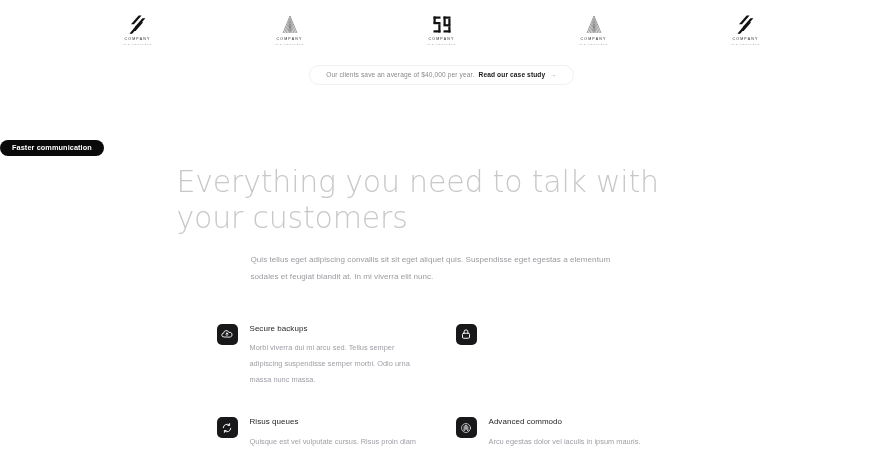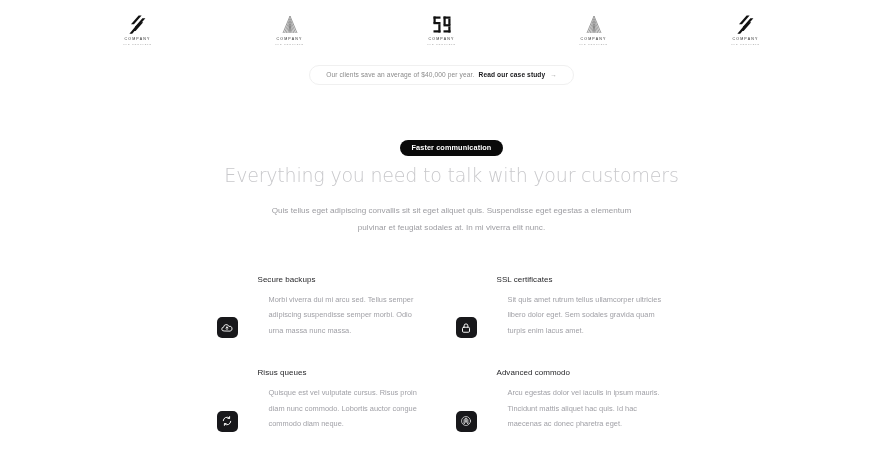--- a/index.html
+++ b/index.html
@@ -83,41 +83,39 @@
   }
   .banner-arrow {
     color: #9a9a9a;
     font-size: 6.4px;
     margin-left: 1px;
   }
 
   
   .hero {
     margin-top: 51px;
-    text-align: center;
-    margin-left: 20px;
   }
   .pill {
     display: inline-block;
     background: #0a0a0a;
     color: #ffffff;
     font-size: 7.3px;
     font-weight: bold;
     letter-spacing: 0.1px;
     border-radius: 999px;
     padding: 4px 12px 5px;
     line-height: 1;
     cursor: default;
   }
   .hero-title {
     margin: 8px auto 0;
     width: 530px;
     font-family: "DejaVu Sans", sans-serif;
     font-weight: 300;
-    font-size: 19px;
+    font-size: 30px;
     line-height: 1.19;
     letter-spacing: -0.2px;
     color: #c8c8cb;
   }
   .hero-sub {
     margin: 16px auto 0;
     width: 382px;
     font-size: 8.1px;
     line-height: 2.1;
     color: #9c9ca1;
@@ -128,22 +126,22 @@
   .features {
     width: 450px;
     margin: 37px auto 0;
     display: grid;
     grid-template-columns: 1fr 1fr;
     column-gap: 28px;
     row-gap: 29px;
   }
   .feature {
     display: flex;
-    align-items: flex-end;
-    gap: 20px;
+    align-items: flex-start;
+    gap: 12px;
   }
   .feature-icon {
     flex: 0 0 auto;
     width: 21px;
     height: 21px;
     border-radius: 5px;
     background: #18181b;
     display: flex;
     align-items: center;
     justify-content: center;
@@ -157,21 +155,20 @@
     letter-spacing: 0.04px;
     line-height: 1.1;
     margin-top: 2px;
   }
   .feature-text {
     margin-top: 7px;
     font-size: 7.4px;
     line-height: 2.1;
     color: #a0a0a6;
     letter-spacing: 0.01px;
-    margin-left: 11px;
   }
 </style>
 </head>
 <body>
 
 <div class="logo-strip">
 
   <div class="logo-item">
     <div class="logo-mark">
       <svg width="18" height="19" viewBox="0 0 18 19" aria-hidden="true">
@@ -272,21 +269,21 @@
   <div class="banner">
     <span>Our clients save an average of $40,000 per year.</span>
     <a class="banner-link" href="#">Read our case study</a>
     <span class="banner-arrow">→</span>
   </div>
 </div>
 
 <div class="hero">
   <span class="pill">Faster communication</span>
   <h1 class="hero-title">Everything you need to talk with your customers</h1>
-  <p class="hero-sub">Quis tellus eget adipiscing convallis sit sit eget aliquet quis. Suspendisse eget egestas a elementum pulvinar et feugiat sodales at. In mi viverra elit nunc.</p>
+  <p class="hero-sub">Quis tellus eget adipiscing convallis sit sit eget aliquet quis. Suspendisse eget egestas a elementum sodales et feugiat blandit at. In mi viverra elit nunc.</p>
 </div>
 
 <div class="features">
 
   <div class="feature">
     <div class="feature-icon">
       <svg width="12" height="12" viewBox="0 0 24 24" fill="none" stroke="#ffffff" stroke-width="1.8" stroke-linecap="round" stroke-linejoin="round" aria-hidden="true">
         <path d="M5.5 18a3.8 3.8 0 0 1-.3-7.6 5.4 5.4 0 0 1 10.5-1.6A4.4 4.4 0 0 1 19 18z"></path>
         <path d="M12 15.2V9.8"></path>
         <path d="M9.8 12l2.2-2.2 2.2 2.2"></path>
@@ -297,24 +294,20 @@
       <div class="feature-text">Morbi viverra dui mi arcu sed. Tellus semper adipiscing suspendisse semper morbi. Odio urna massa nunc massa.</div>
     </div>
   </div>
 
   <div class="feature">
     <div class="feature-icon">
       <svg width="12" height="12" viewBox="0 0 24 24" fill="none" stroke="#ffffff" stroke-width="1.9" stroke-linecap="round" stroke-linejoin="round" aria-hidden="true">
         <rect x="5" y="10.5" width="14" height="10" rx="2.2"></rect>
         <path d="M8.2 10.5V7.6a3.8 3.8 0 0 1 7.6 0v2.9"></path>
       </svg>
-    </div>
-    <div class="feature-body">
-      <div class="feature-title">SSL certificates</div>
-      <div class="feature-text">Sit quis amet rutrum tellus ullamcorper ultricies libero dolor eget. Sem sodales gravida quam turpis enim lacus amet.</div>
     </div>
   </div>
 
   <div class="feature">
     <div class="feature-icon">
       <svg width="12" height="12" viewBox="0 0 24 24" fill="none" stroke="#ffffff" stroke-width="1.9" stroke-linecap="round" stroke-linejoin="round" aria-hidden="true">
         <path d="M4.5 11.4a7.5 7.5 0 0 1 12.4-5.1"></path>
         <path d="M17.2 3.2v3.6h-3.6"></path>
         <path d="M19.5 12.6a7.5 7.5 0 0 1-12.4 5.1"></path>
         <path d="M6.8 20.8v-3.6h3.6"></path>

